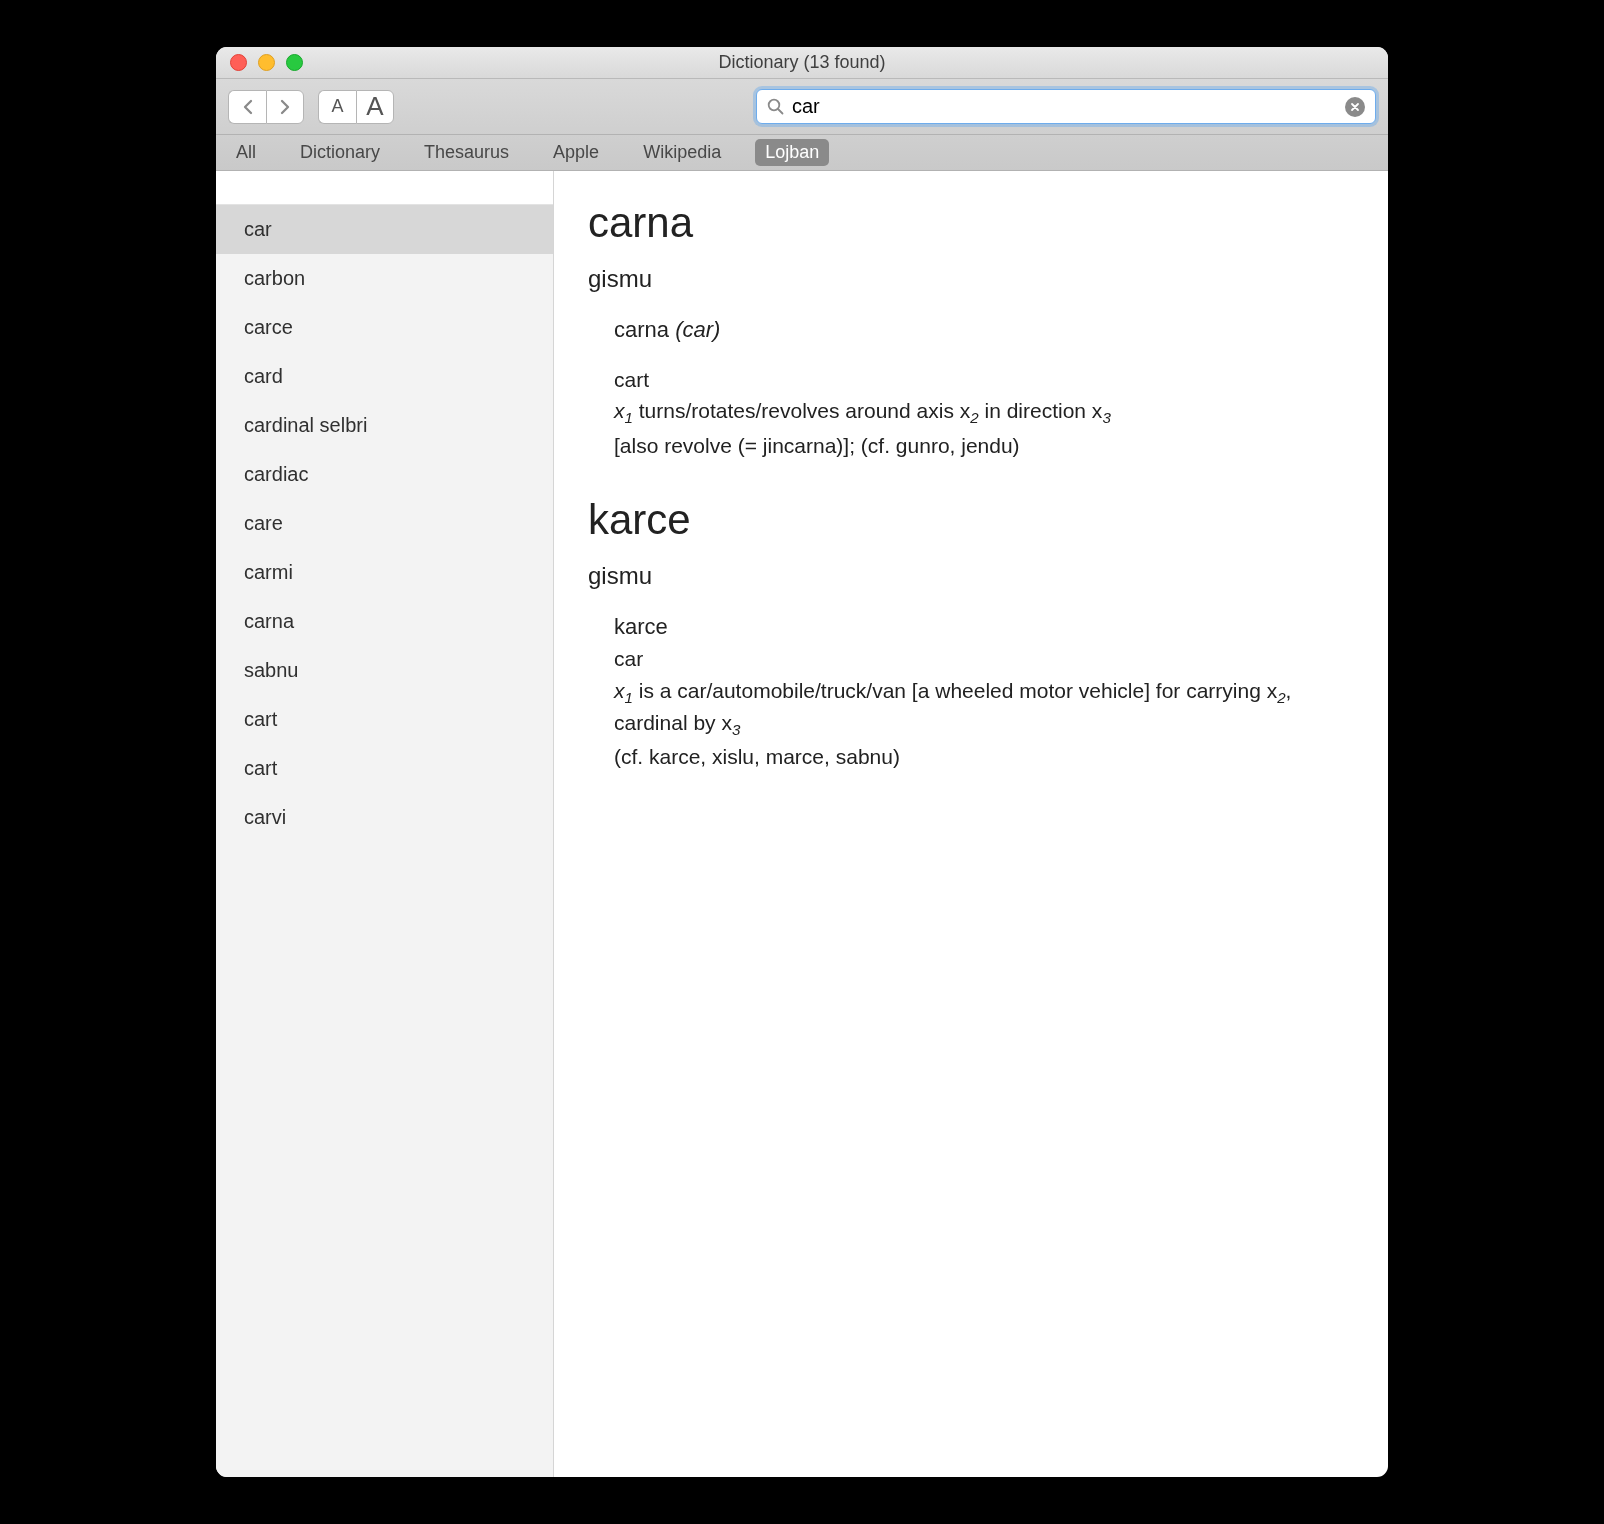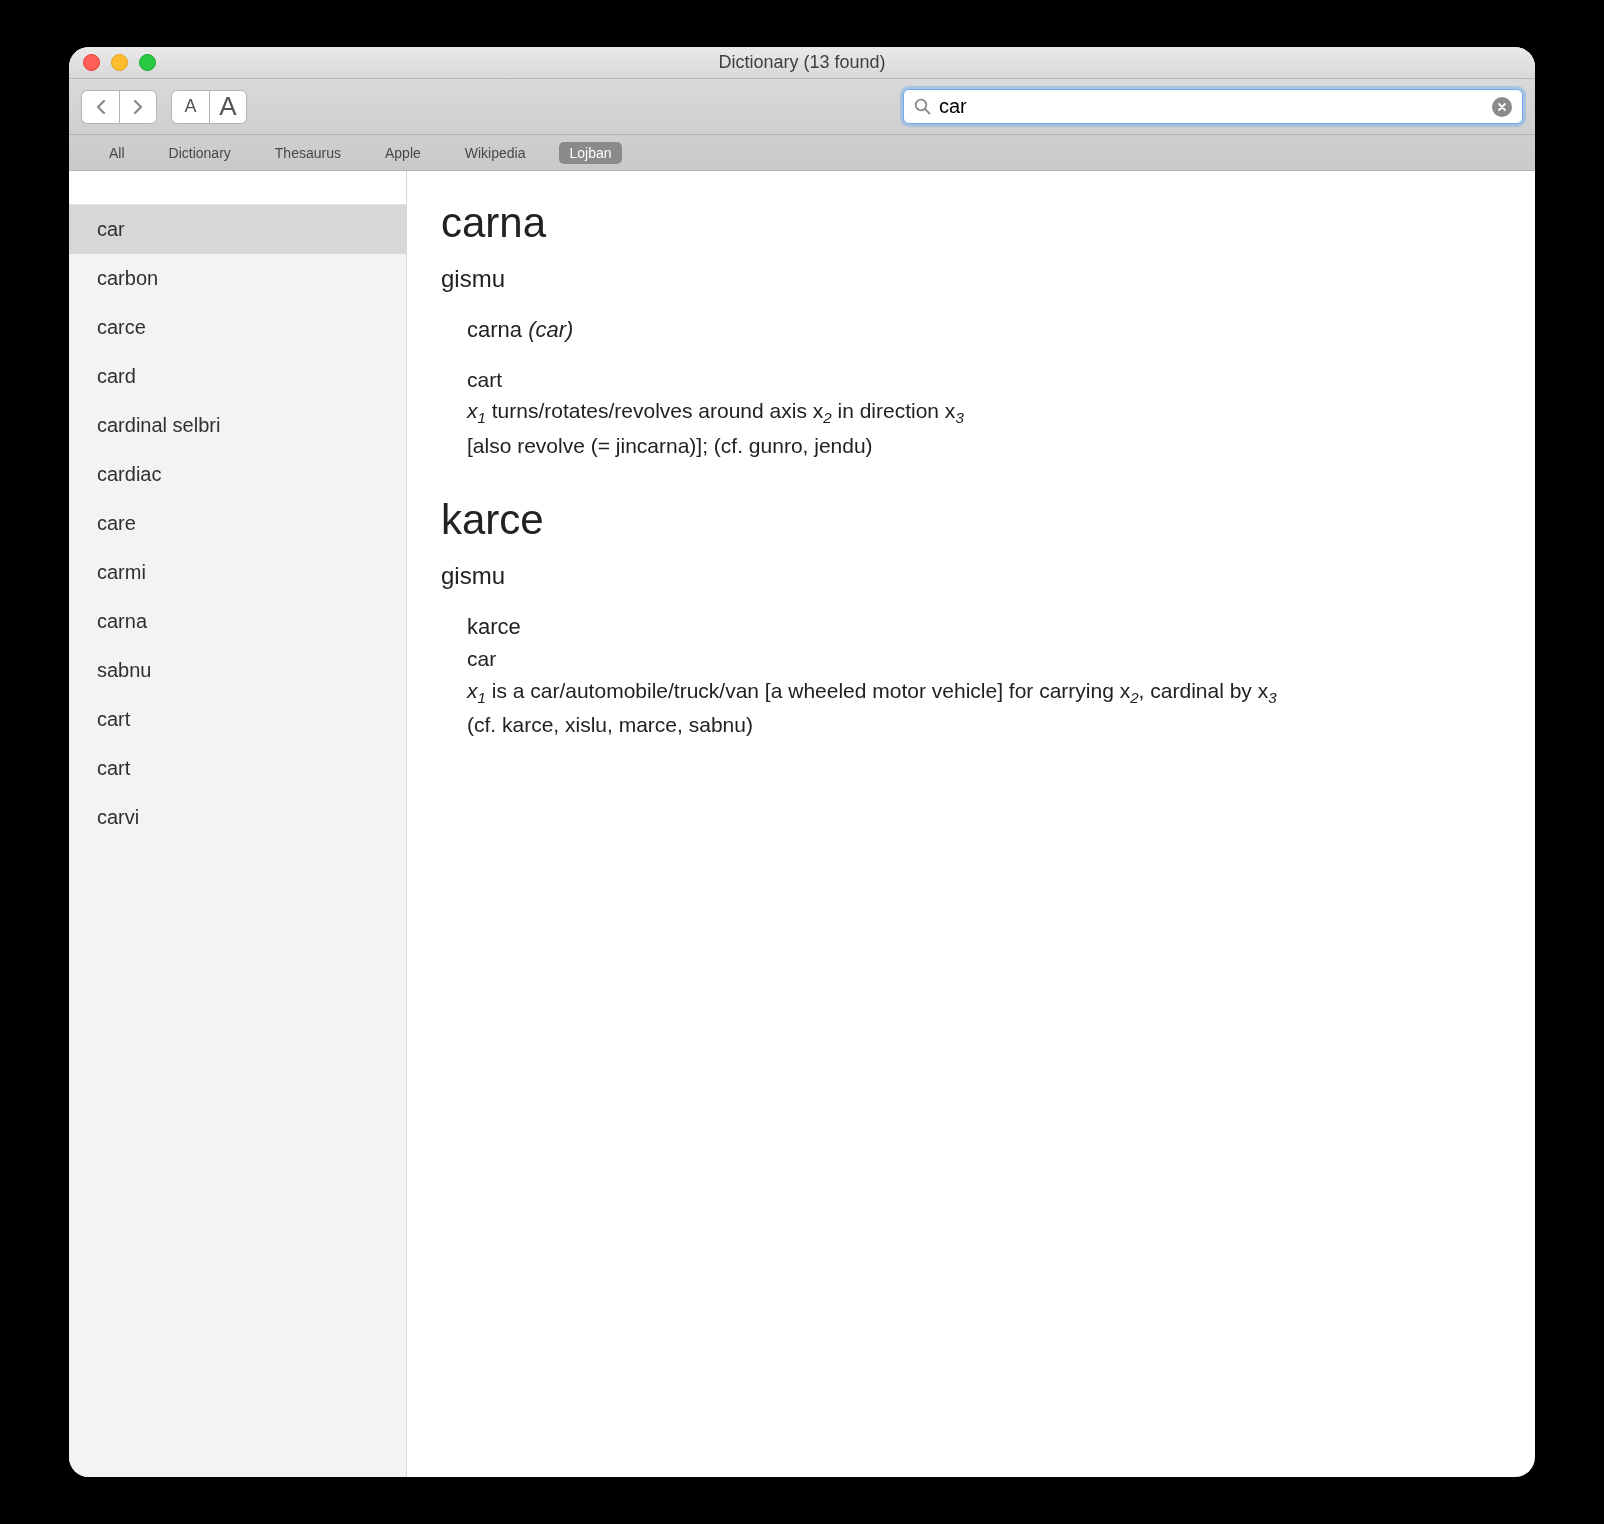--- a/index.html
+++ b/index.html
@@ -7,24 +7,24 @@
       background: #000;
       font-family: -apple-system, BlinkMacSystemFont, "Helvetica Neue", Arial, sans-serif;
       width: 1604px;
       height: 1524px;
       display: flex;
       align-items: center;
       justify-content: center;
       color: #333;
     }
     .window {
-      width: 1466px;
+      width: 1172px;
       height: 1430px;
       background: #fff;
-      border-radius: 20px;
+      border-radius: 11px;
       overflow: hidden;
       box-shadow: 0 25px 60px rgba(0,0,0,0.6);
       display: flex;
       flex-direction: column;
     }
     .titlebar {
       background: linear-gradient(to bottom, #e9e9e9, #d9d9d9);
       border-bottom: 1px solid #b9b9b9;
       height: 32px;
       display: flex;
@@ -116,23 +116,23 @@
       line-height: 1;
       cursor: pointer;
       flex-shrink: 0;
     }
     .source-bar {
       background: linear-gradient(to bottom, #cfcfcf, #c9c9c9);
       border-bottom: 1px solid #b2b2b2;
       height: 36px;
       display: flex;
       align-items: center;
-      padding: 0 30px;
+      padding: 0 10px;
       gap: 24px;
-      font-size: 14px;
+      font-size: 18px;
       color: #484848;
       flex-shrink: 0;
     }
     .source-tab {
       cursor: pointer;
       padding: 3px 10px;
       border-radius: 5px;
     }
     .source-tab.selected {
       background: #8a8a8a;

